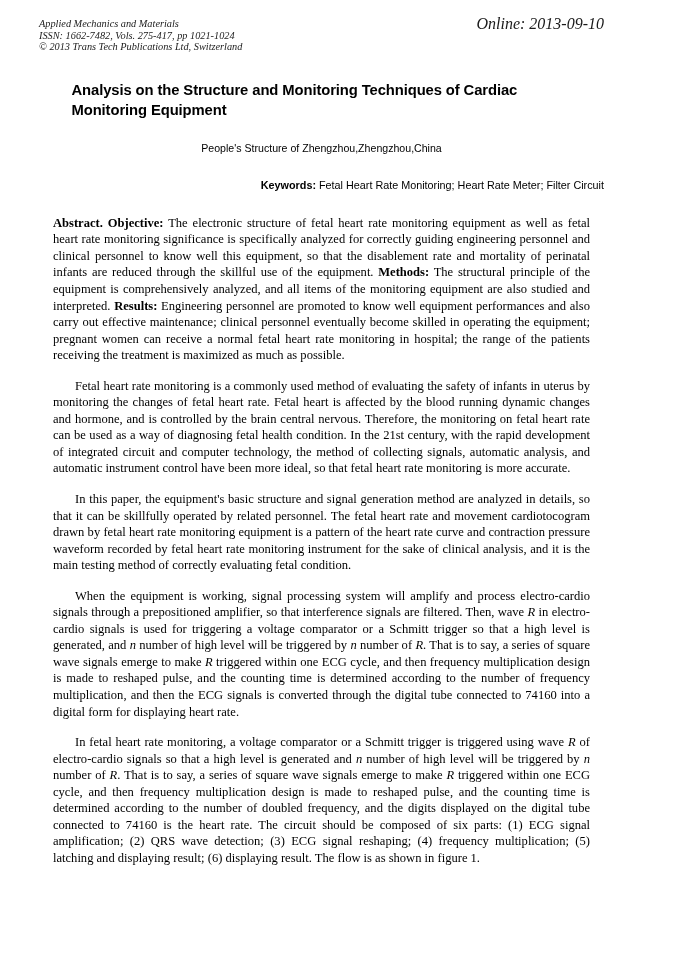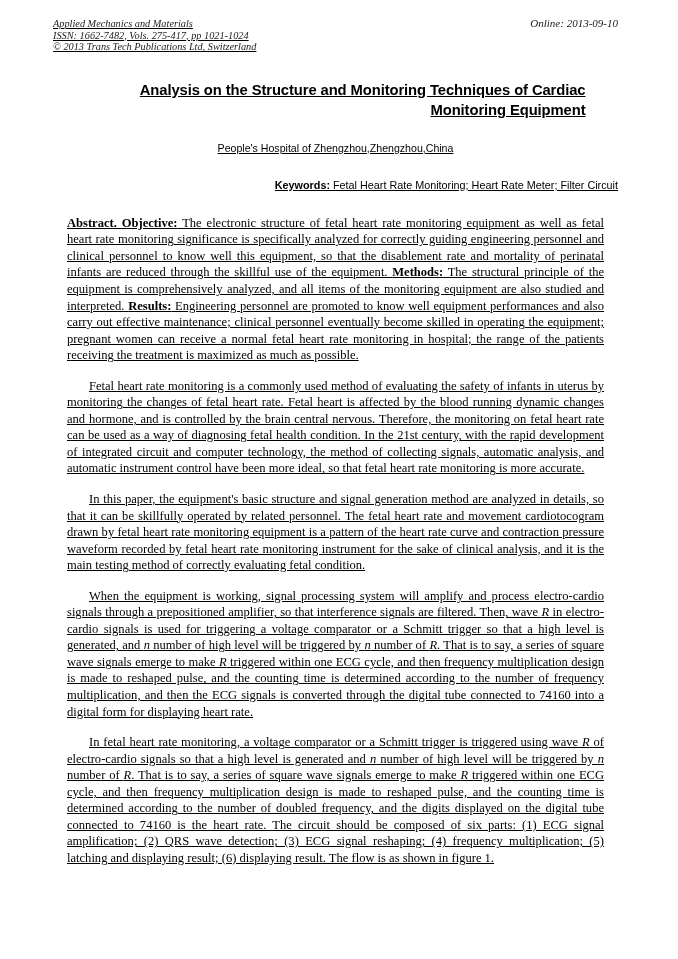--- a/index.html
+++ b/index.html
@@ -11,55 +11,54 @@
     width: 678px;
     height: 959px;
     position: relative;
     font-family: "Liberation Serif", "DejaVu Serif", serif;
     color: #000000;
     overflow: hidden;
   }
 
   .page {
     position: absolute;
-    left: 53px;
+    left: 39px;
     top: 18px;
     width: 565px;
-    text-decoration: underline;
   }
 
   
   .journal-header {
     font-family: "Liberation Serif", "DejaVu Serif", serif;
     font-style: italic;
     font-size: 10.3px;
     line-height: 11.6px;
     color: #1a1a1a;
     position: relative;
     margin-bottom: 0;
   }
   .journal-header .hdr-line {
     white-space: nowrap;
   }
   .journal-online {
     position: absolute;
     right: 0;
     top: 0;
     font-style: italic;
-    font-size: 11px;
+    font-size: 16px;
     white-space: nowrap;
   }
 
   
   .title {
     font-family: "Liberation Sans", "DejaVu Sans", sans-serif;
     font-weight: bold;
     font-size: 14.8px;
     line-height: 20.5px;
-    text-align: right;
+    text-align: left;
     margin: 27px auto 0 auto;
     width: 500px;
     letter-spacing: -0.1px;
   }
 
   
   .author {
     font-family: "Liberation Sans", "DejaVu Sans", sans-serif;
     font-weight: normal;
     font-size: 13.2px;
@@ -117,21 +116,21 @@
   <div class="journal-header">
     <div class="hdr-line">Applied Mechanics and Materials</div>
     <div class="hdr-line">ISSN: 1662-7482, Vols. 275-417, pp 1021-1024</div>
     <div class="hdr-line">© 2013 Trans Tech Publications Ltd, Switzerland</div>
     <div class="journal-online">Online: 2013-09-10</div>
   </div>
 
   <h1 class="title">Analysis on the Structure and Monitoring Techniques of Cardiac Monitoring Equipment</h1>
 
 
-  <div class="affiliation">People's Hospital of Zhengzhou,Zhengzhou,China</div>
+  <div class="affiliation">People's Structure of Zhengzhou,Zhengzhou,China</div>
 
   <div class="keywords">
     <span class="kw-label">Keywords:</span><span> Fetal Heart Rate Monitoring; Heart Rate Meter; Filter Circuit</span>
   </div>
 
   <div class="body-text">
 
     <p><b>Abstract. Objective:</b><span> The electronic structure of fetal heart rate monitoring equipment as well as fetal heart rate monitoring significance is specifically analyzed for correctly guiding engineering personnel and clinical personnel to know well this equipment, so that the disablement rate and mortality of perinatal infants are reduced through the skillful use of the equipment. </span><b>Methods:</b><span> The structural principle of the equipment is comprehensively analyzed, and all items of the monitoring equipment are also studied and interpreted. </span><b>Results:</b><span> Engineering personnel are promoted to know well equipment performances and also carry out effective maintenance; clinical personnel eventually become skilled in operating the equipment; pregnant women can receive a normal fetal heart rate monitoring in hospital; the range of the patients receiving the treatment is maximized as much as possible.</span></p>
 
     <p class="indent">Fetal heart rate monitoring is a commonly used method of evaluating the safety of infants in uterus by monitoring the changes of fetal heart rate. Fetal heart is affected by the blood running dynamic changes and hormone, and is controlled by the brain central nervous. Therefore, the monitoring on fetal heart rate can be used as a way of diagnosing fetal health condition. In the 21st century, with the rapid development of integrated circuit and computer technology, the method of collecting signals, automatic analysis, and automatic instrument control have been more ideal, so that fetal heart rate monitoring is more accurate.</p>

